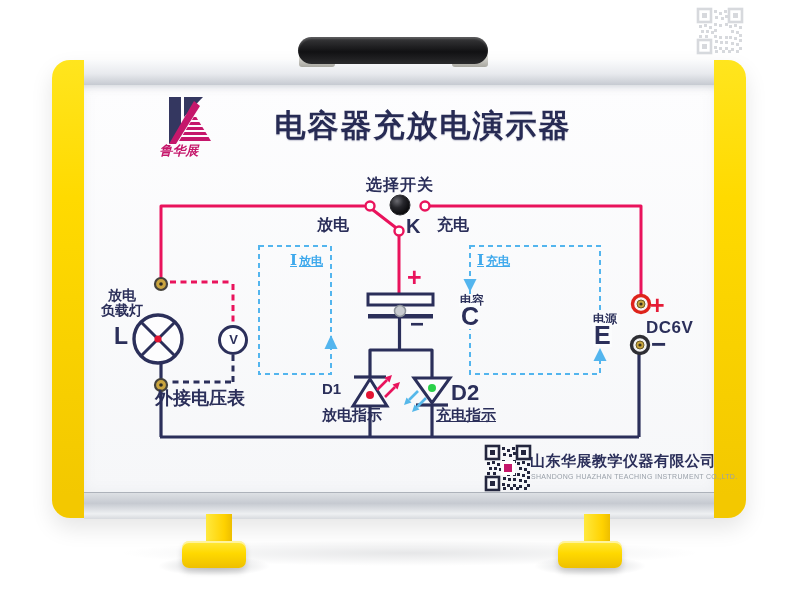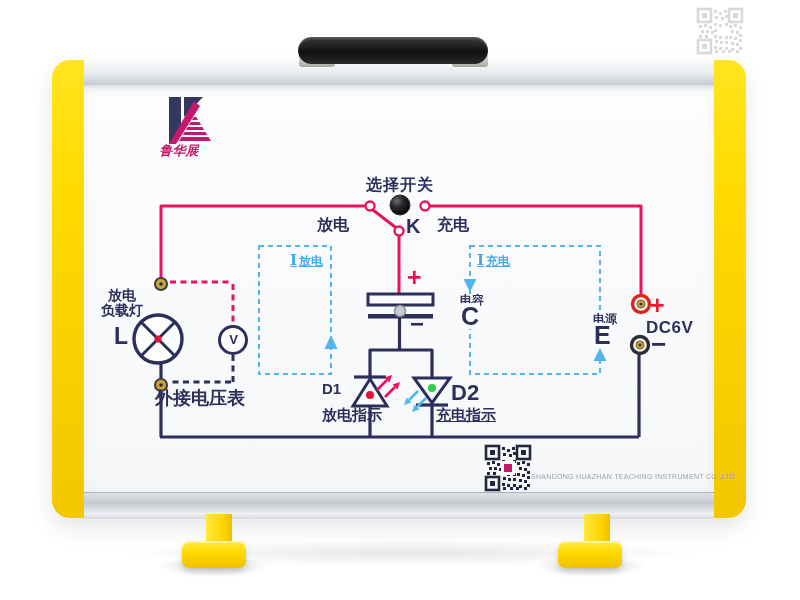--- a/index.html
+++ b/index.html
@@ -240,20 +240,21 @@
       <use href="#qrpat" x="486" y="446" style="color:#23263e"></use>
       <rect x="501" y="461" width="14" height="14" fill="#ffffff"></rect>
       <rect x="504" y="464" width="8" height="8" fill="#c5176b"></rect>
     </g>
 
     <use href="#qrpat" x="698" y="9" style="color:#a7adb6" opacity="0.45"></use>
   </svg>
 
   <div class="lbl brand" style="left:148px;top:144px;width:62px;text-align:center;font-size:13px;">鲁华展</div>
 
+  <div class="lbl" style="left:240px;top:110px;width:366px;text-align:center;font-size:31px;letter-spacing:2px;color:#272b54;text-shadow:0 1px 1px rgba(40,45,90,.25);">电容器充放电演示器</div>
 
   <div class="lbl" style="left:366px;top:177px;font-size:16px;letter-spacing:1px;">选择开关</div>
   <div class="lbl" style="left:406px;top:216px;font-size:20px;">K</div>
   <div class="lbl" style="left:317px;top:217px;font-size:16px;">放电</div>
   <div class="lbl" style="left:437px;top:217px;font-size:16px;">充电</div>
 
   <div class="lbl cyan" style="left:290px;top:253px;font-size:12px;">
     <span class="cursym">I</span><span>放电</span>
   </div>
   <div class="lbl cyan" style="left:477px;top:253px;font-size:12px;">
@@ -279,15 +280,16 @@
 
   <div class="lbl" style="left:650px;top:292px;font-size:25px;color:#e51b37;">+</div>
   <div class="lbl" style="left:646px;top:319px;font-size:17px;letter-spacing:.5px;">DC6V</div>
   <div class="lbl" style="left:651px;top:331px;font-size:26px;">−</div>
 
   <div class="lbl" style="left:322px;top:381px;font-size:15px;font-weight:600;">D1</div>
   <div class="lbl" style="left:300px;top:407px;font-size:15px;margin-left:22px;">放电指示</div>
   <div class="lbl" style="left:451px;top:381px;font-size:22px;font-weight:600;">D2</div>
   <div class="lbl" style="left:436px;top:407px;font-size:15px;text-decoration:underline;">充电指示</div>
 
+  <div class="lbl" style="left:530px;top:453px;font-size:15px;letter-spacing:.5px;">山东华展教学仪器有限公司</div>
   <div class="lbl en" style="left:531px;top:473px;font-size:7px;letter-spacing:.3px;">SHANDONG HUAZHAN TEACHING INSTRUMENT CO.,LTD.</div>
 
 </div>
 
 </body></html>

